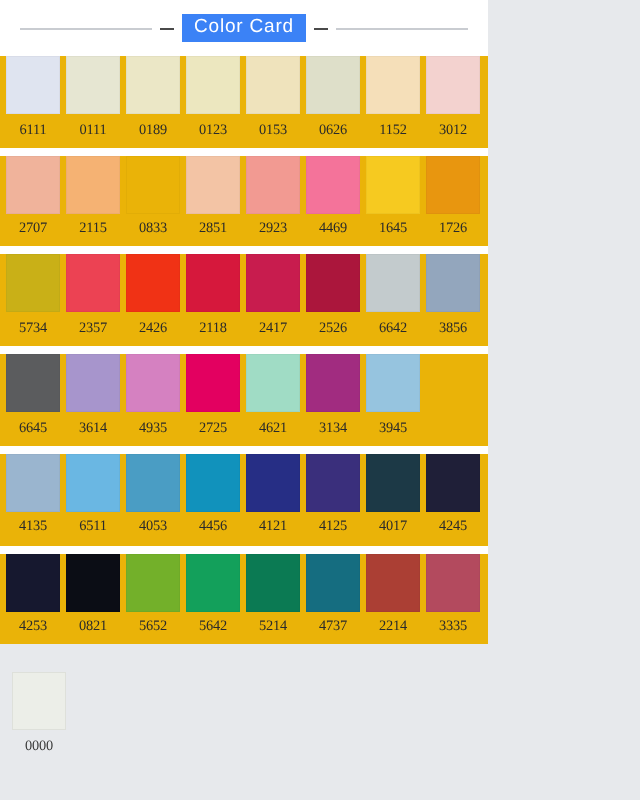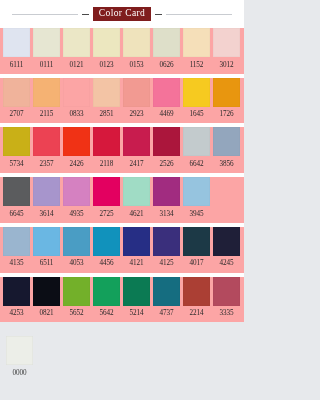--- a/index.html
+++ b/index.html
@@ -35,32 +35,32 @@
     height: 1px;
     background: #c9ccd1;
   }
   .header-dash {
     width: 7px;
     height: 1px;
     background: #4a4a4a;
     margin: 0 4px;
   }
   .title-box {
-    background: #7f1d1d;
+    background: #3b82f6;
     color: #ffffff;
     font-size: 9.5px;
     letter-spacing: 0.4px;
     padding: 2px 6px 3px 6px;
     line-height: 1;
     white-space: nowrap;
-    font-family: Liberation Serif, serif;
+    font-family: Liberation Sans, sans-serif;
   }
   
   .grid {
-    background: #fca5a5;
+    background: #eab308;
     padding: 0;
   }
   .row {
     display: flex;
     align-items: flex-start;
     padding: 0 0 0 3px;
     box-sizing: border-box;
   }
   .cell {
     width: 27px;
@@ -126,21 +126,21 @@
         <div class="cell">
           <div class="swatch" style="background: rgb(223, 228, 240);"></div>
           <div class="code">6111</div>
         </div>
         <div class="cell">
           <div class="swatch" style="background: rgb(230, 230, 210);"></div>
           <div class="code">0111</div>
         </div>
         <div class="cell">
           <div class="swatch" style="background: rgb(235, 231, 198);"></div>
-          <div class="code">0121</div>
+          <div class="code">0189</div>
         </div>
         <div class="cell">
           <div class="swatch" style="background: rgb(236, 231, 191);"></div>
           <div class="code">0123</div>
         </div>
         <div class="cell">
           <div class="swatch" style="background: rgb(239, 227, 188);"></div>
           <div class="code">0153</div>
         </div>
         <div class="cell">

